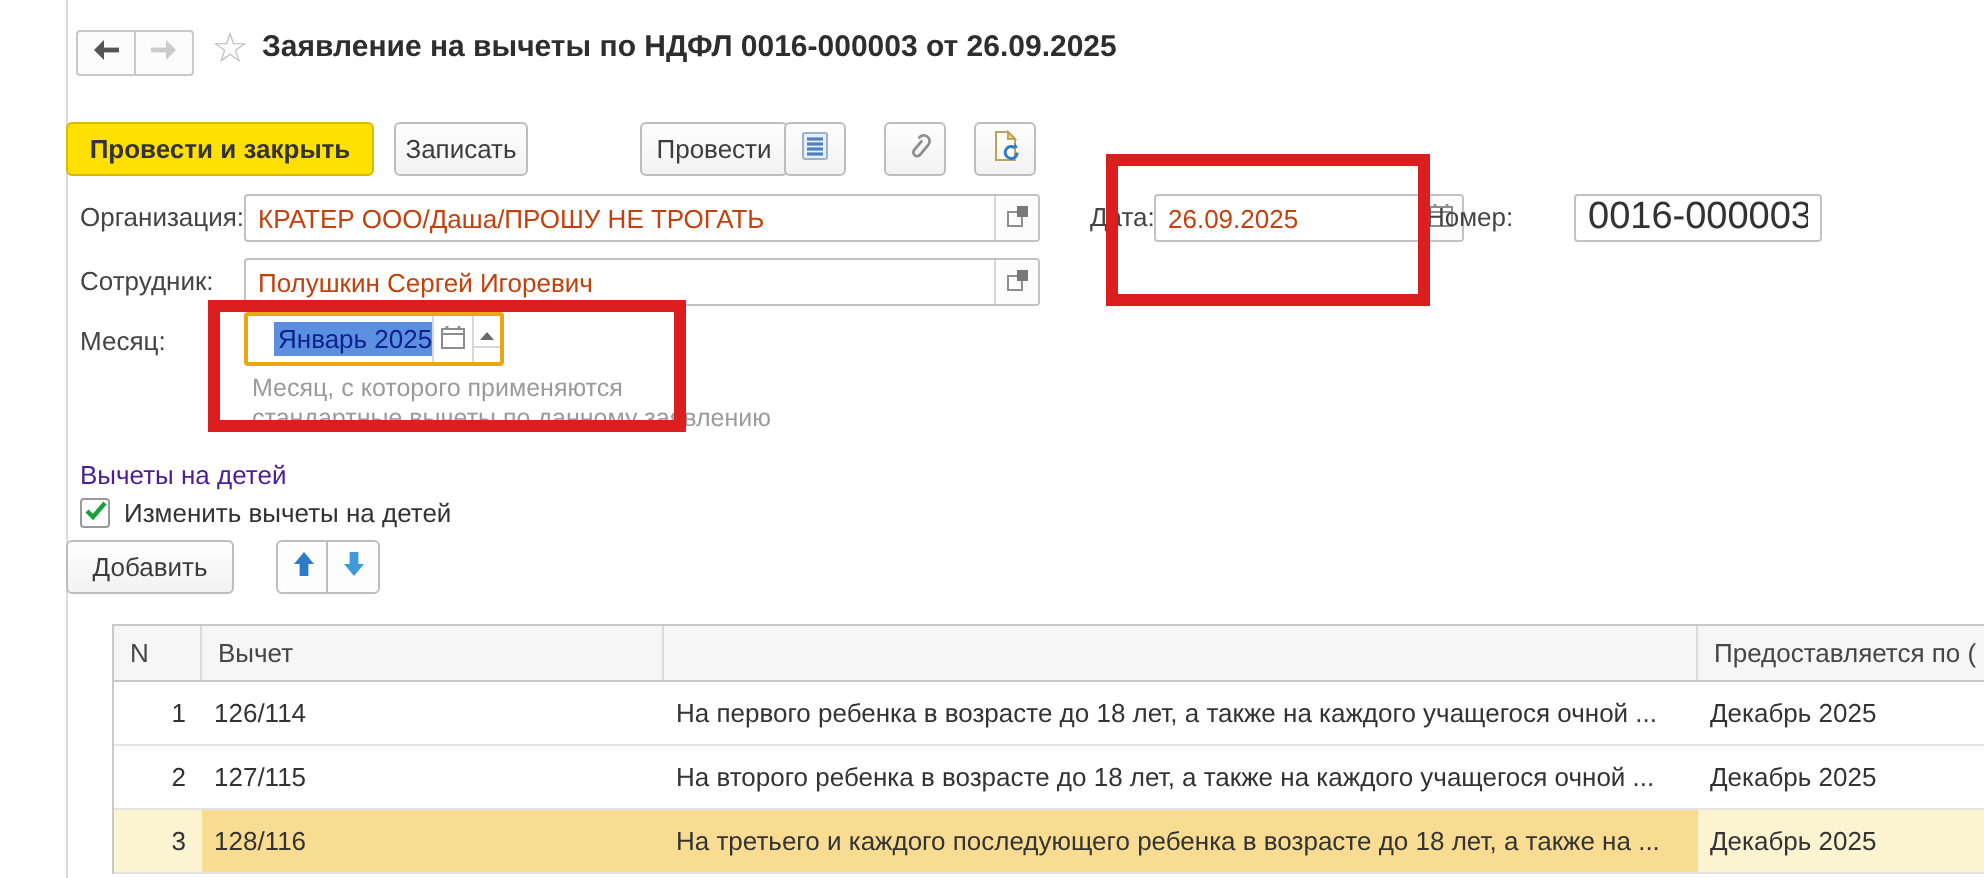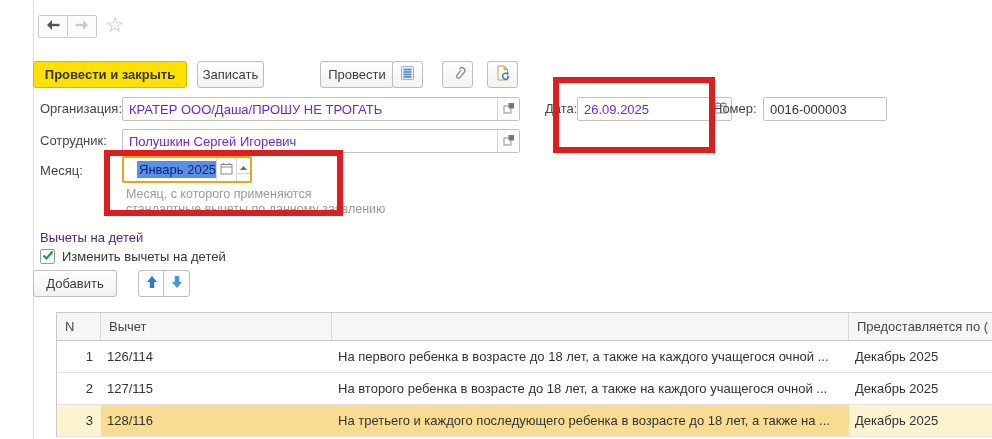--- a/index.html
+++ b/index.html
@@ -23,24 +23,24 @@
   .btn-primary { left:33px; width:154px; background:#ffe000; border-color:#d9b900; font-weight:bold; color:#333; }
   .btn-write { left:197px; width:67px; }
   .btn-post  { left:292px; width:74px;margin-left:28px; }
   .iconbtn { padding:0; width:31px; }
   .ib1 { left:392px; } .ib2 { left:442px; } .ib3 { left:487px; }
 
   
   .flabel { position:absolute; color:#444; white-space:nowrap; }
   .fieldbox { position:absolute; height:24px; border:1px solid #c2c2c2; border-radius:2px; background:#fff;
               display:flex; align-items:stretch; overflow:hidden; }
-  .ftext { flex:1; display:flex; align-items:center; padding:0 6px; white-space:nowrap; overflow:hidden; color:#6d28d9; }
+  .ftext { flex:1; display:flex; align-items:center; padding:0 6px; white-space:nowrap; overflow:hidden; color:#c2410c; }
   .fbtn { width:22px; display:flex; align-items:center; justify-content:center; border-left:1px solid #d8d8d8; background:#fcfcfc; }
   input.plain { position:absolute; height:24px; border:1px solid #c2c2c2; border-radius:2px; padding:0 6px;
-                font-family:"Liberation Sans", sans-serif; font-size:13px; color:#333; outline:none; background:#fff; }
+                font-family:"Liberation Sans", sans-serif; font-size:19px; color:#333; outline:none; background:#fff;margin-left:24px; }
 
   .monthbox { position:absolute; left:122px; top:156px; width:130px; height:27px; border:2px solid #eda613;
               border-radius:2px; background:#fff; display:flex; align-items:stretch; overflow:hidden; }
   .mtext { flex:1; display:flex; align-items:center; padding:0 13px; white-space:nowrap; overflow:hidden; }
   .selspan { background:#5b90e0; color:#0d1f8c; padding:1px 2px; }
   .mbtn { width:20px; display:flex; align-items:center; justify-content:center; border-left:1px solid #d8d8d8; background:#fff; }
   .spinner { width:14px; border-left:1px solid #d8d8d8; display:flex; flex-direction:column; }
   .spin { flex:1; display:flex; align-items:center; justify-content:center; }
   .spin.up { border-bottom:1px solid #d8d8d8; }
 
@@ -91,20 +91,21 @@
     <div class="navbtn fwd">
       <span>
         <svg width="16" height="12" viewBox="0 0 16 12">
             <path d="M9 1 L14 6 L9 11 Z" fill="#cbcbcb"></path>
             <rect x="1.5" y="4.8" width="9" height="2.4" fill="#cbcbcb"></rect>
           </svg>
       </span>
     </div>
   </div>
   <div class="starbtn">☆</div>
+  <div class="wtitle">Заявление на вычеты по НДФЛ 0016-000003 от 26.09.2025</div>
 
   <div class="btn btn-write">Записать</div>
   <div class="btn btn-primary">Провести и закрыть</div>
   <div class="btn btn-post">Провести</div>
   <div class="btn iconbtn ib1">
     <span>
       <svg width="15" height="16" viewBox="0 0 15 16">
           <rect x="1.5" y="1.5" width="12" height="13" rx="1" fill="#e8f0fa" stroke="#9ab0cc"></rect>
           <line x1="3.5" y1="4.5" x2="11.5" y2="4.5" stroke="#4f81bd" stroke-width="1.6"></line>
           <line x1="3.5" y1="7" x2="11.5" y2="7" stroke="#4f81bd" stroke-width="1.6"></line>

